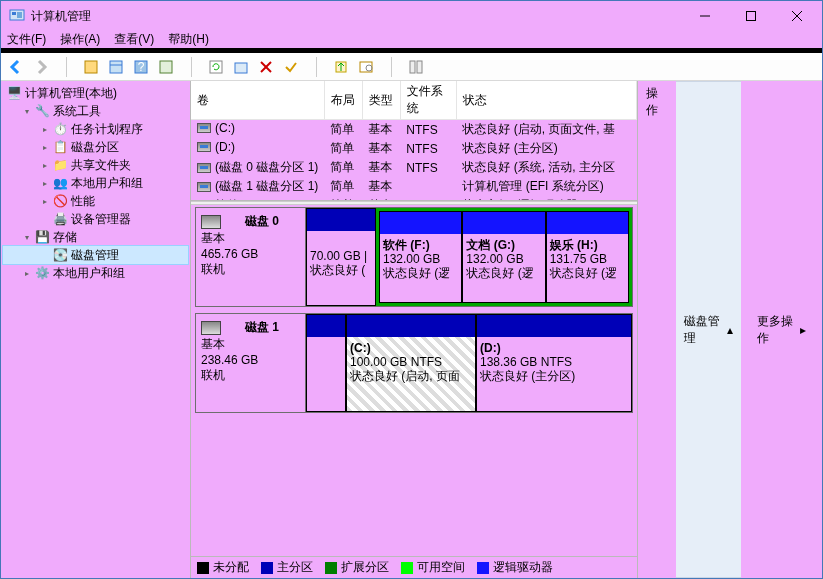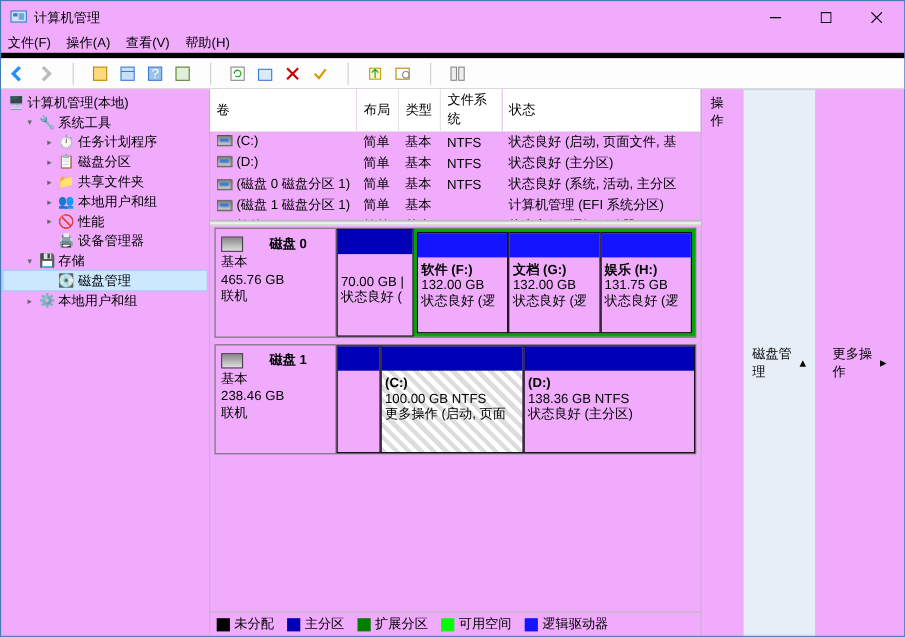--- a/index.html
+++ b/index.html
@@ -341,21 +341,21 @@
             <div>基本</div>
             <div>238.46 GB</div>
             <div>联机</div>
           </div>
           <div class="partitions">
             <div class="part" style="width:40px">
               <div class="cap cap-primary"></div>
             </div>
             <div class="part hatched" style="width:130px">
               <div class="cap cap-primary"></div>
-              <div class="body2"><b>(C:)</b><div>100.00 GB NTFS</div><div>更多操作 (启动, 页面</div></div>
+              <div class="body2"><b>(C:)</b><div>100.00 GB NTFS</div><div>状态良好 (启动, 页面</div></div>
             </div>
             <div class="part" style="flex:1">
               <div class="cap cap-primary"></div>
               <div class="body2"><b>(D:)</b><div>138.36 GB NTFS</div><div>状态良好 (主分区)</div></div>
             </div>
           </div>
         </div>
       </div>
 
       <div class="legend">

